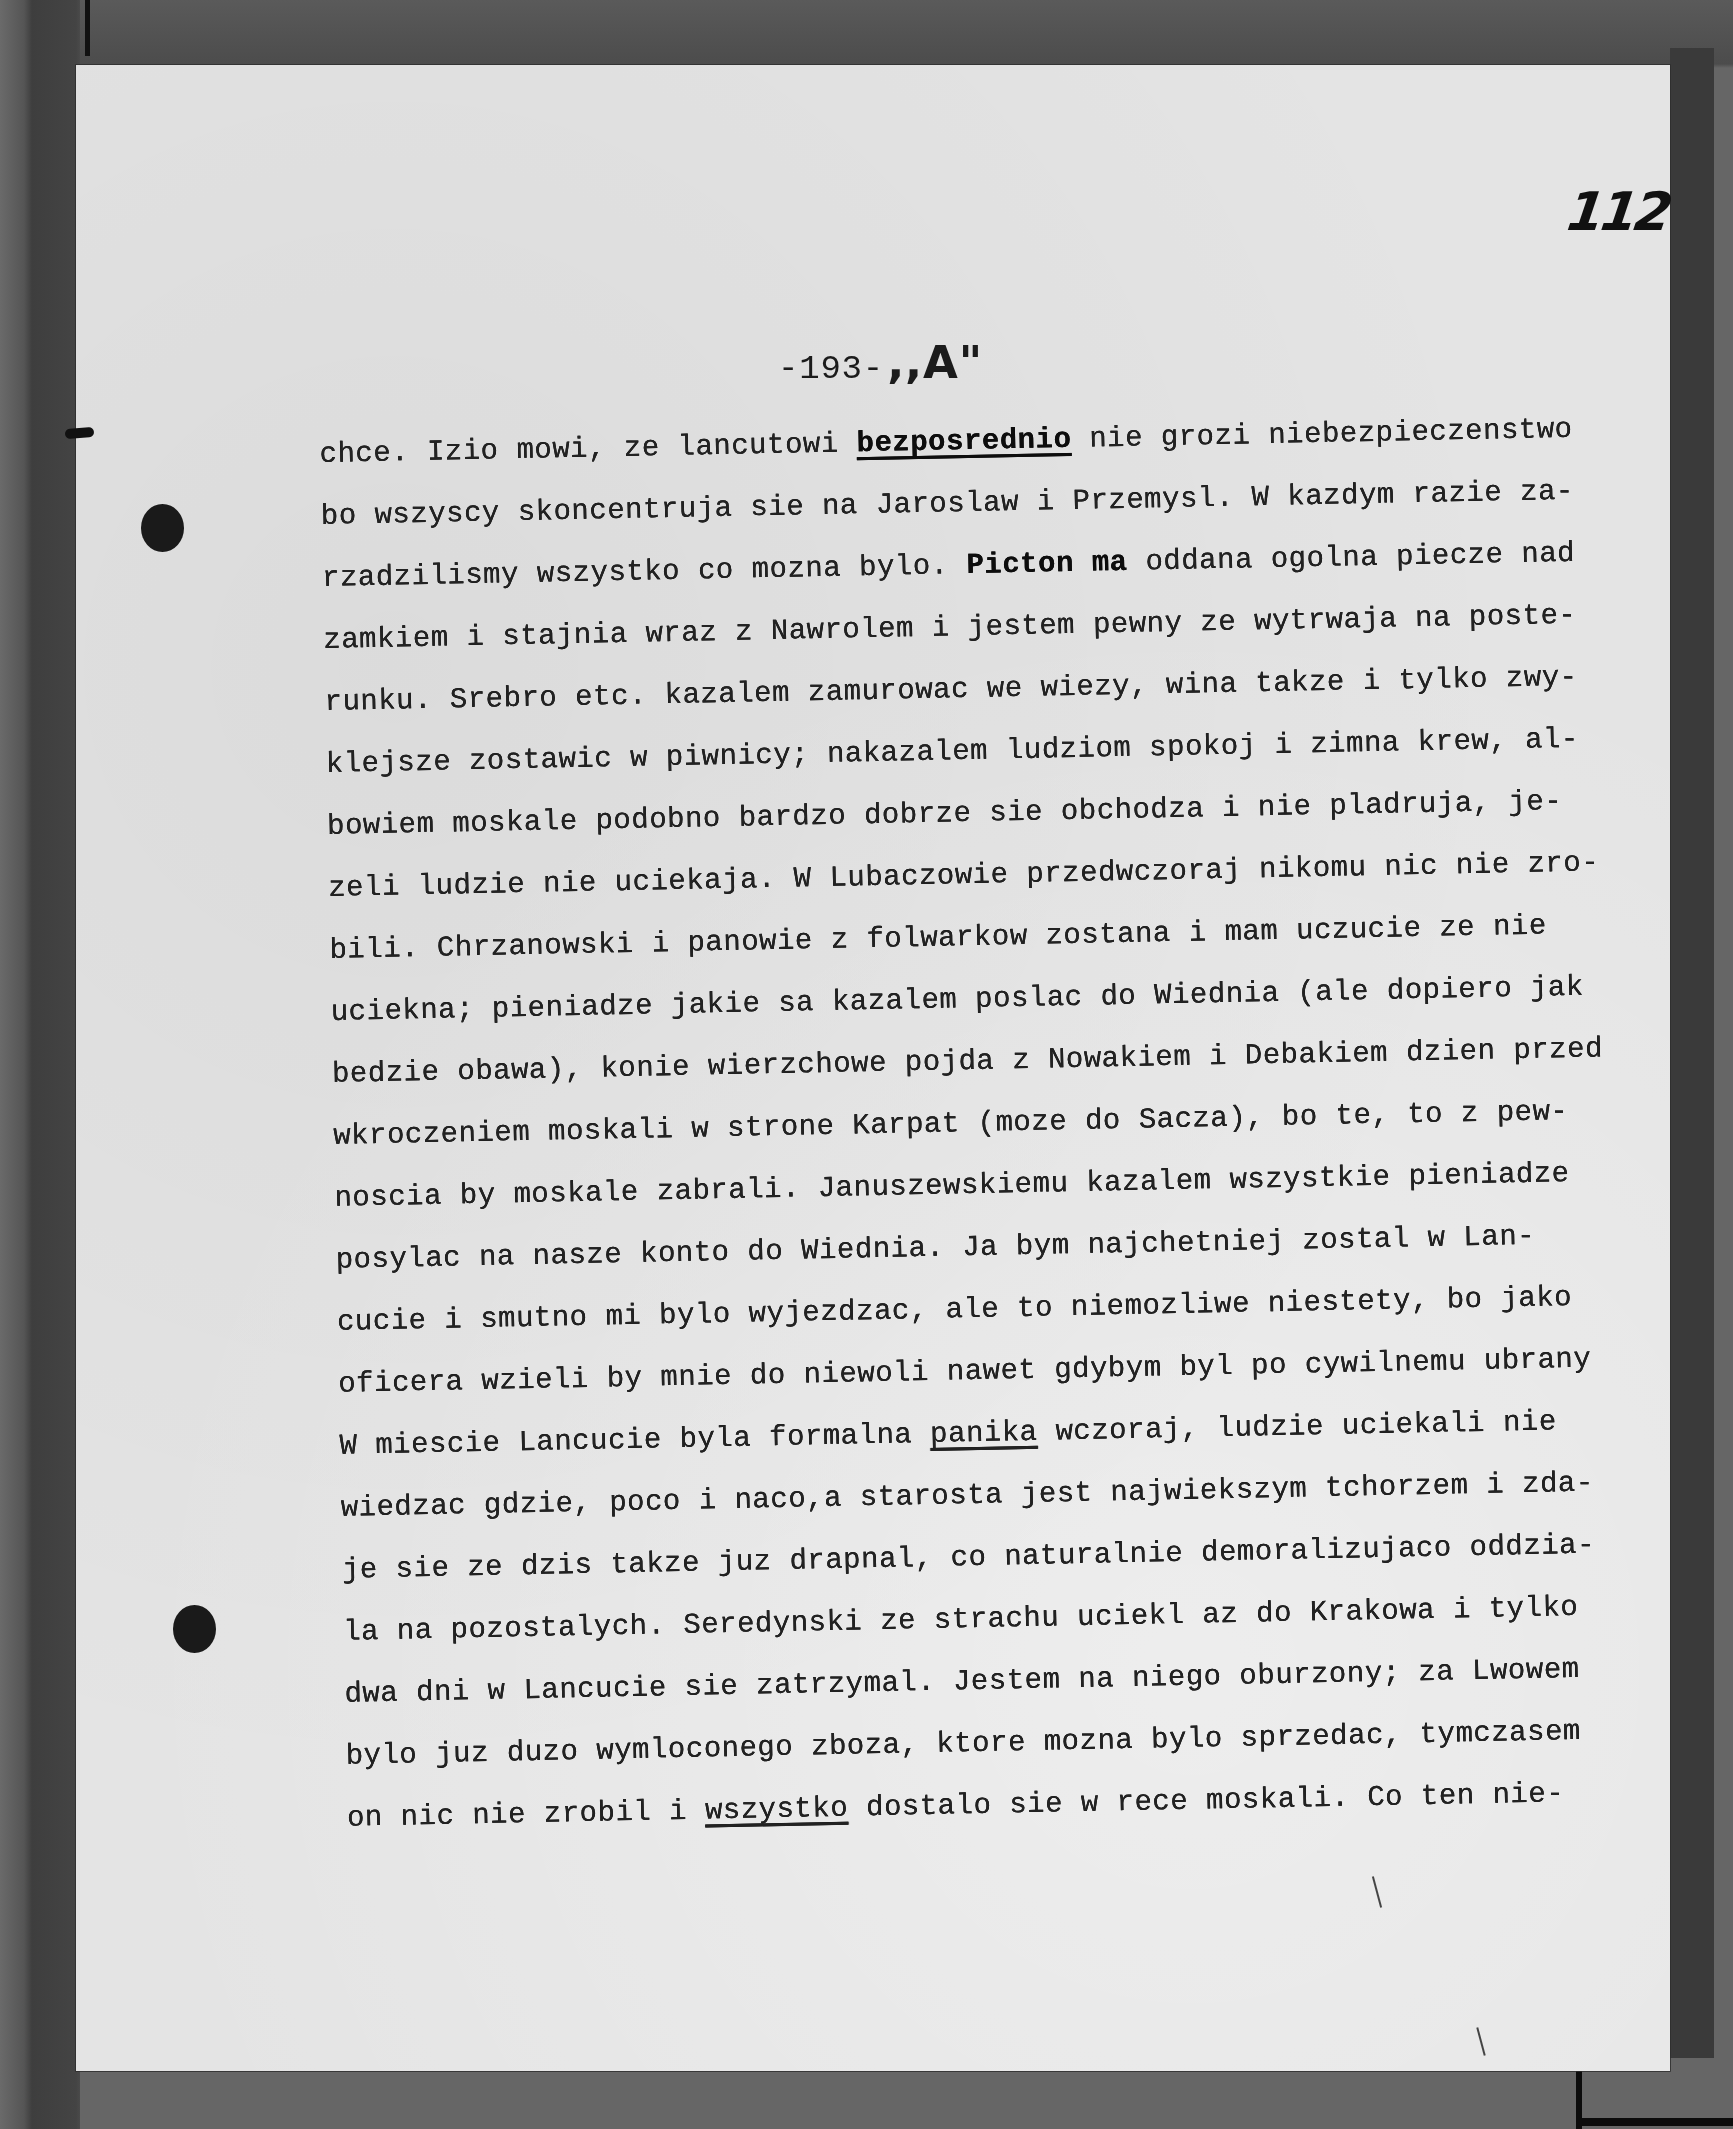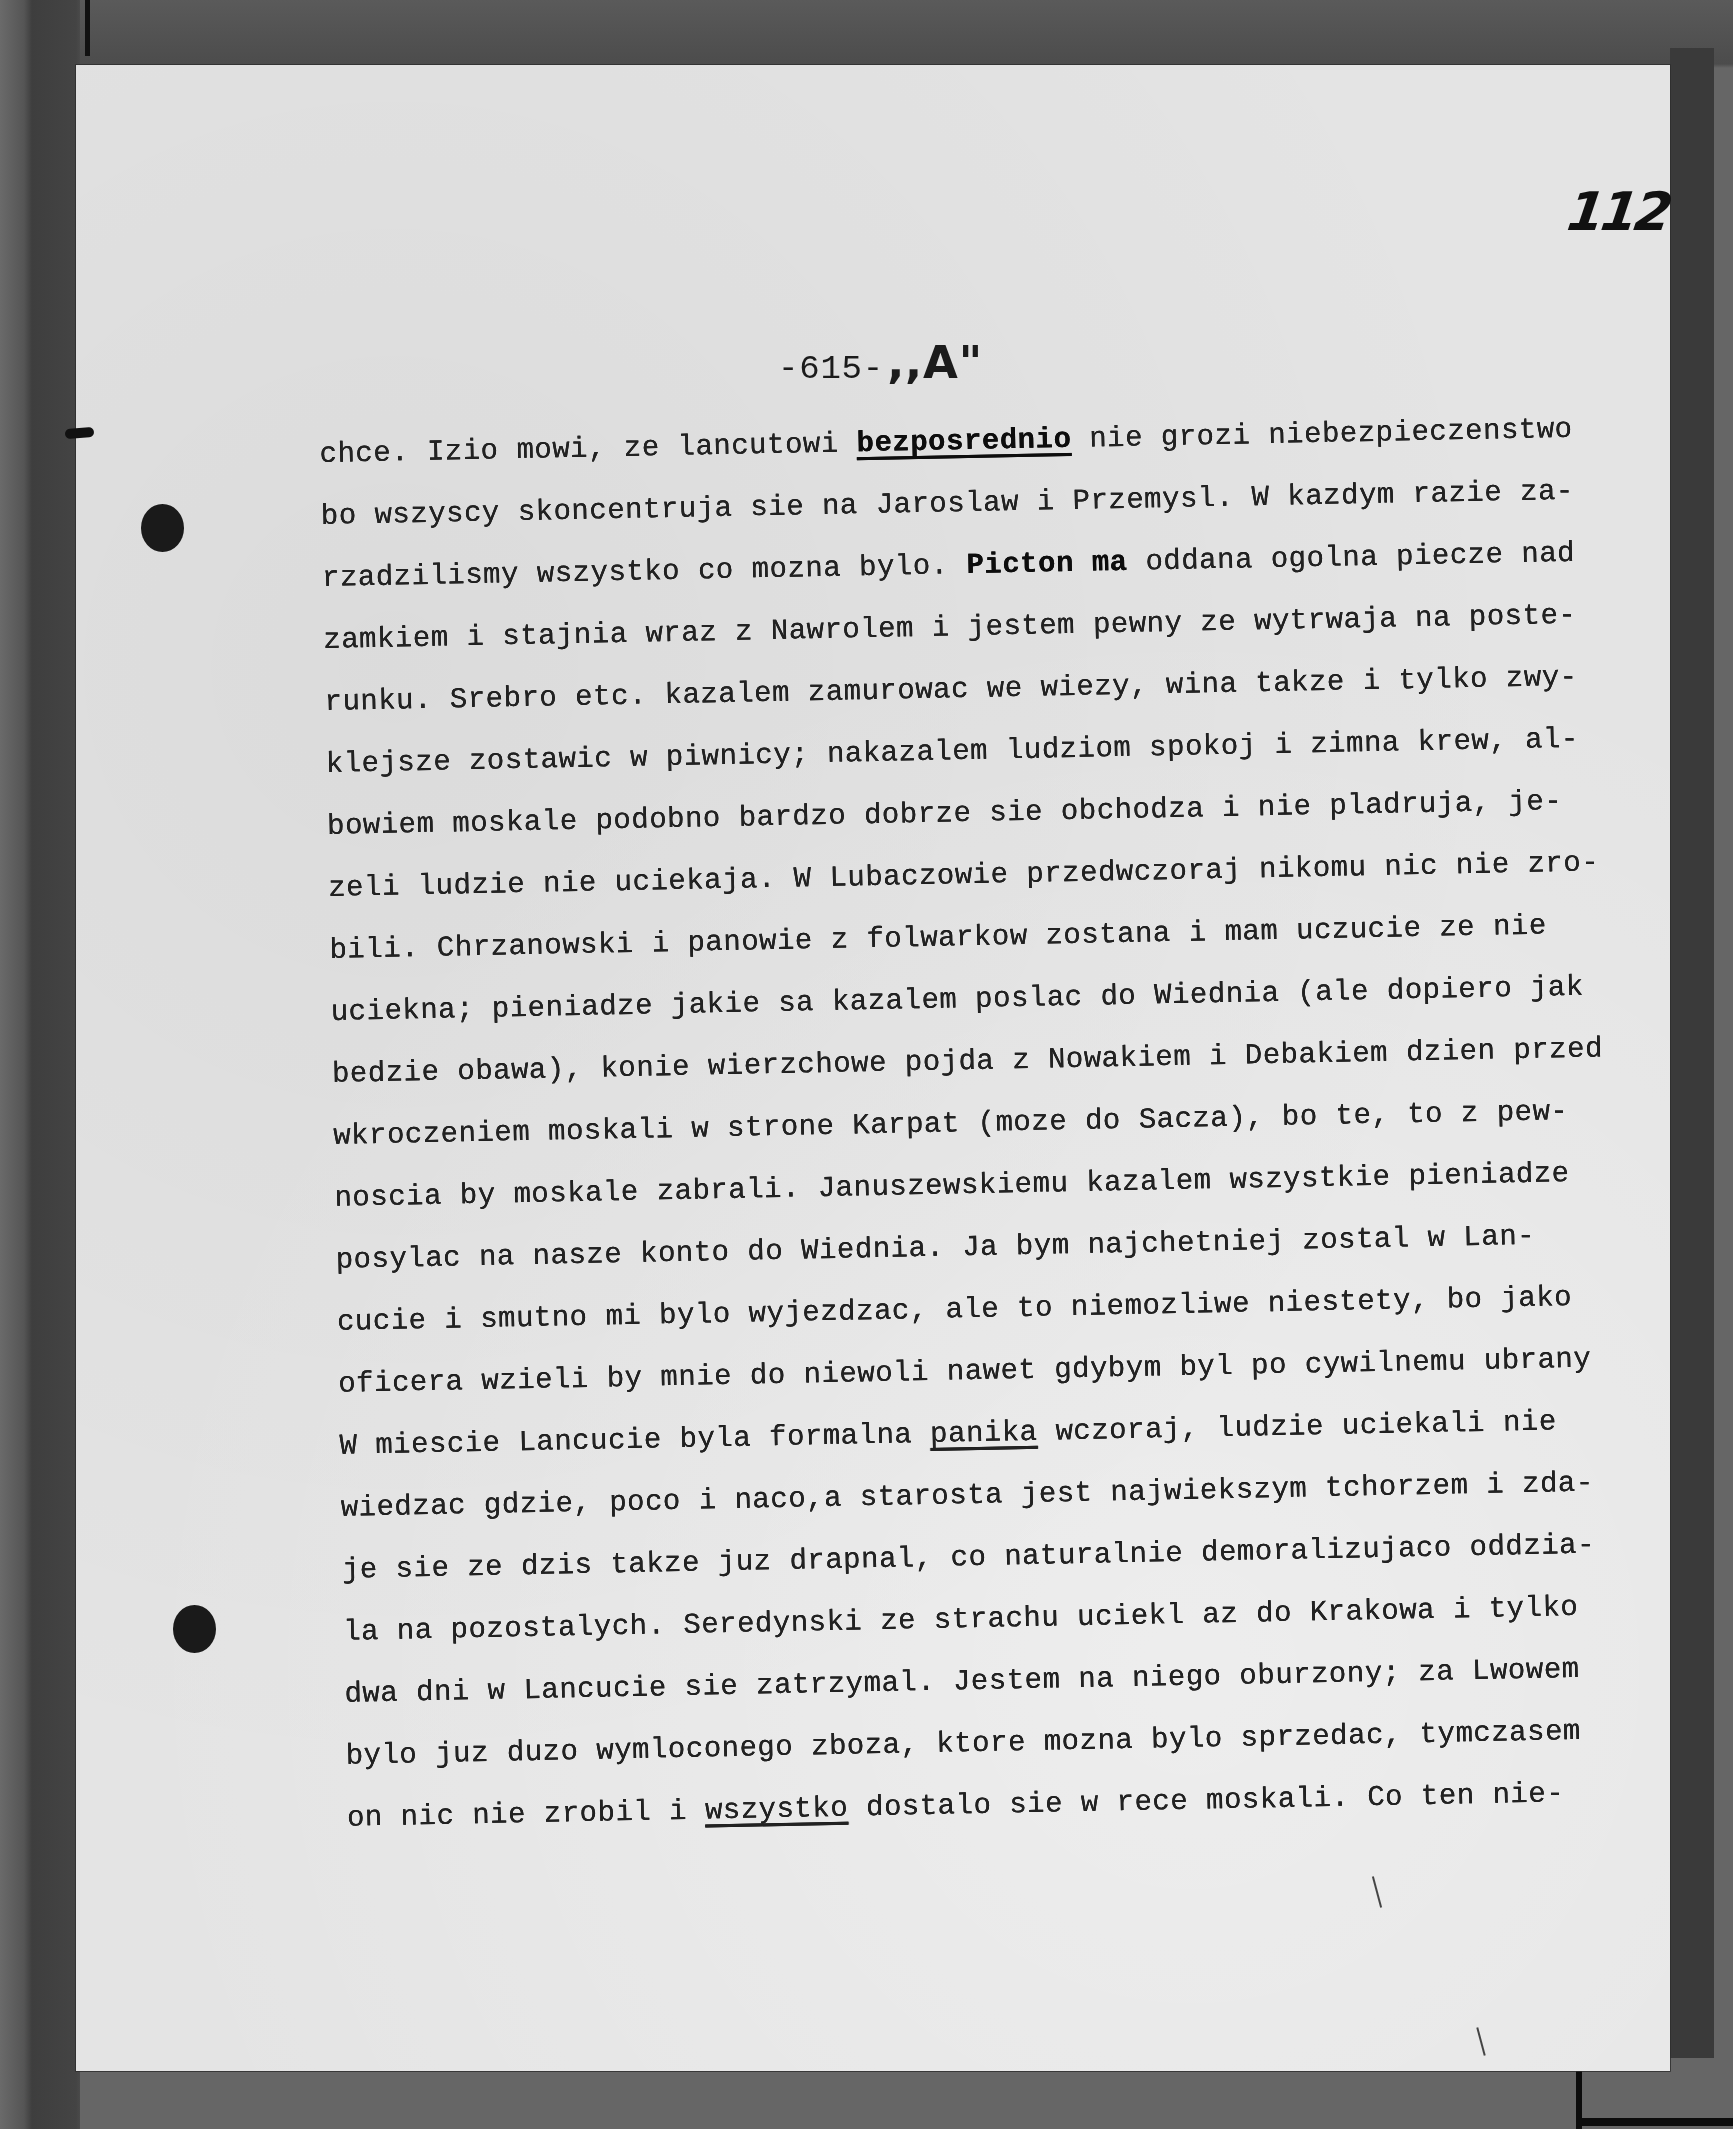--- a/index.html
+++ b/index.html
@@ -146,21 +146,21 @@
 
 <div class="backdrop"></div>
 <div class="top-tick"></div>
 <div class="right-shadow"></div>
 <div class="bottom-rule"></div>
 <div class="bottom-rule-h"></div>
 
 <div class="page">
   <div class="folio">112</div>
   <div class="page-marker">
-    <span>-615-</span><span class="hand">,,A"</span>
+    <span>-193-</span><span class="hand">,,A"</span>
   </div>
   <div class="punch-hole" style="left:65px; top:439px;"></div>
   <div class="punch-hole" style="left:97px; top:1540px;"></div>
   <div class="stray" style="left:1300px; top:1811px; height:32px; transform:rotate(-15deg);"></div>
   <div class="stray" style="left:1404px; top:1962px; height:29px; transform:rotate(-15deg);"></div>
 </div>
 <div class="margin-mark"></div>
 
 <div class="body-text" id="body-text">
     <div class="line"><span>chce. Izio mowi, ze lancutowi </span><span class="u b">bezposrednio</span><span> nie grozi niebezpieczenstwo</span></div>

